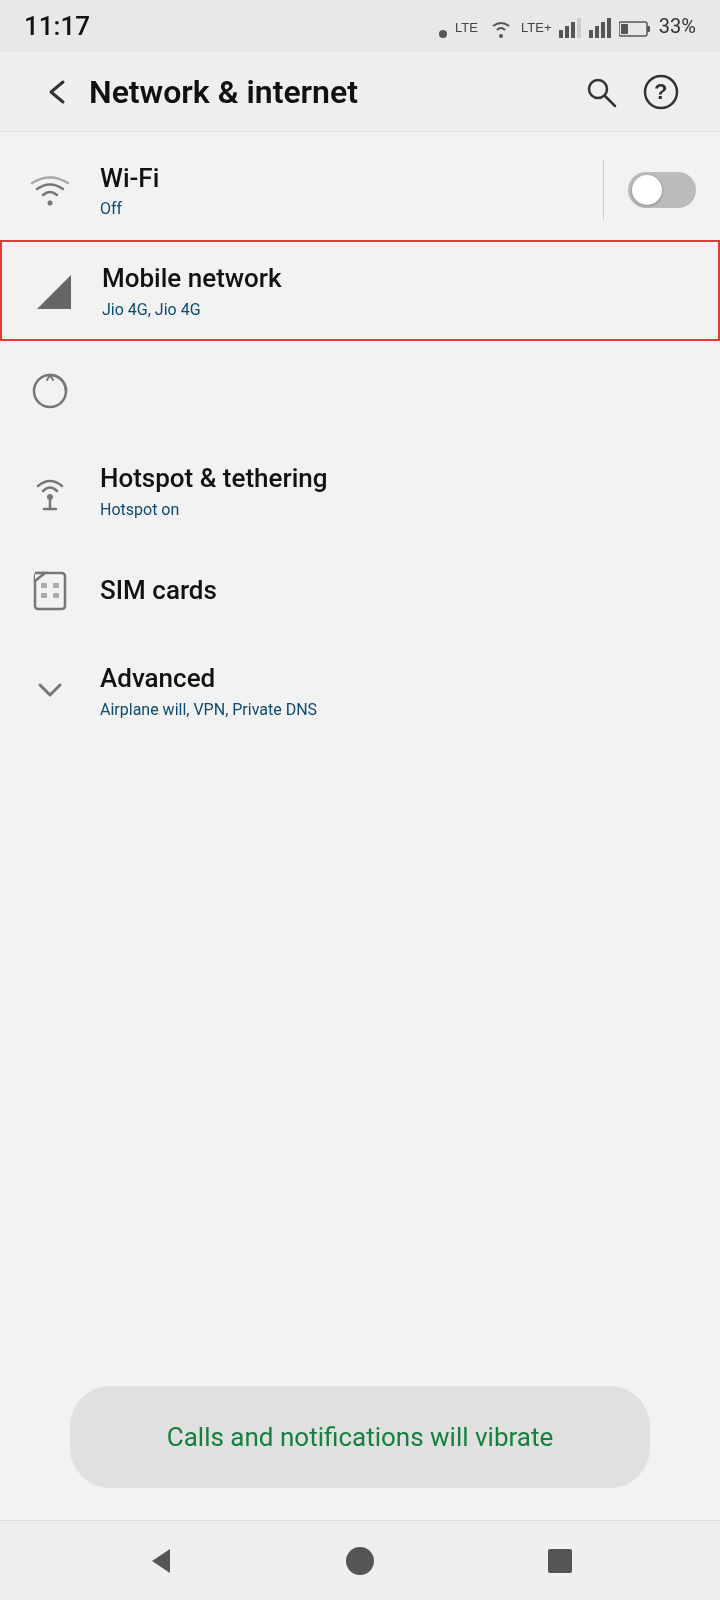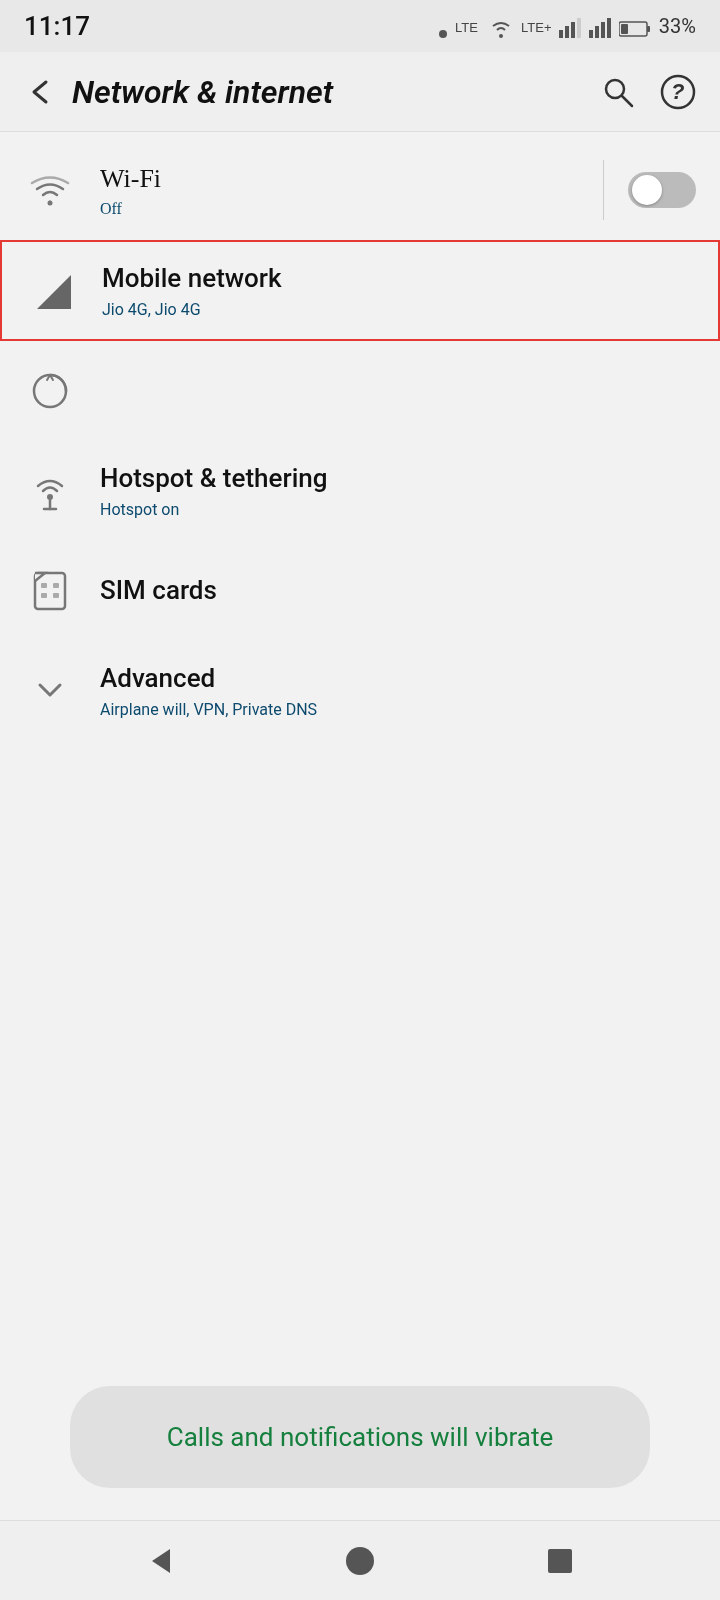--- a/index.html
+++ b/index.html
@@ -40,23 +40,22 @@
       background: #555;
       border-radius: 50%;
     }
 
     
     .toolbar {
       background: #efefef;
       height: 80px;
       display: flex;
       align-items: center;
-      padding: 0 16px;
+      padding: 0 33px;
       border-bottom: 1px solid #ddd;
-      font-style: italic;
     }
     .toolbar-back {
       width: 48px;
       height: 48px;
       display: flex;
       align-items: center;
       justify-content: center;
       cursor: pointer;
     }
     .toolbar-title {
@@ -144,21 +143,20 @@
       box-shadow: 0 1px 3px rgba(0,0,0,0.3);
     }
 
     
     .wifi-row {
       display: flex;
       align-items: center;
       padding: 20px 24px;
       background: #f2f2f2;
       min-height: 100px;
-      font-family: Liberation Serif, serif;
     }
     .wifi-divider {
       width: 1px;
       height: 60px;
       background: #ccc;
       margin: 0 24px;
     }
 
     
     .toast-container {

